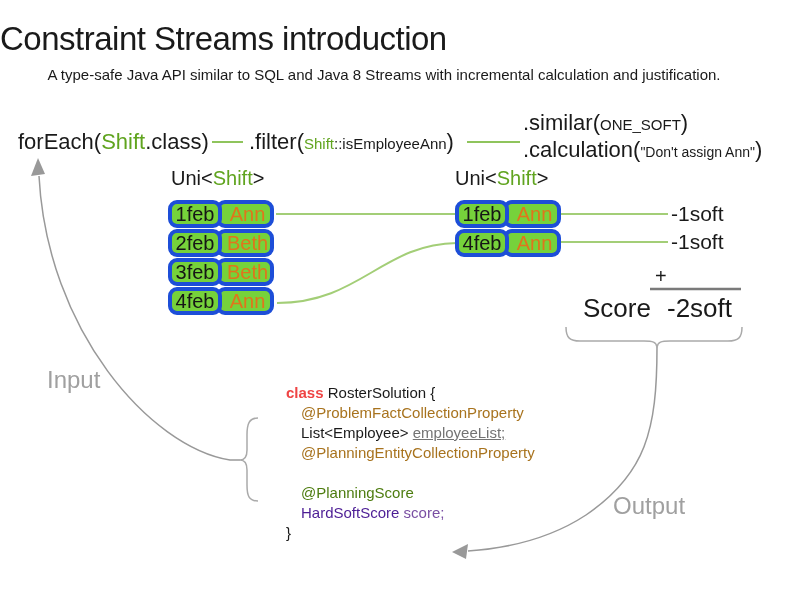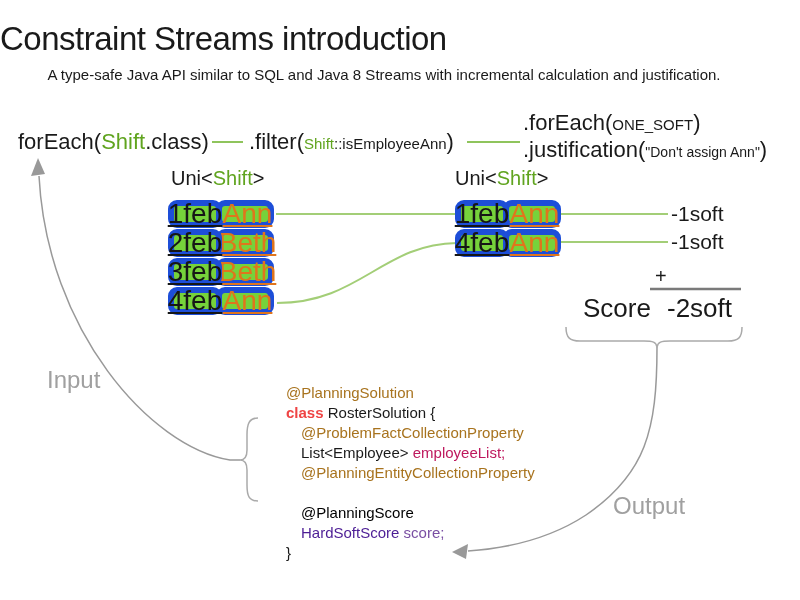--- a/index.html
+++ b/index.html
@@ -8,23 +8,23 @@
   .abs{position:absolute;white-space:nowrap;}
   .title{top:20px;left:0;width:800px;font-size:33px;letter-spacing:-0.5px;}
   .subtitle{top:66px;left:0;width:768px;text-align:center;font-size:15px;}
   .pipe{font-size:22px;}
   .pipe .sm{font-size:15px;}
   .pipe .xs{font-size:14px;}
   .type{color:#60a41f;}
   .stream-label{font-size:20px;}
   .stream{display:flex;flex-direction:column;gap:1px;z-index:2;}
   .srow{display:flex;height:28px;}
-  .cell{box-sizing:border-box;height:28px;background:#76d23b;border:6px solid #1d4ed8;
+  .cell{box-sizing:border-box;height:28px;background:#76d23b;border:4px solid #1d4ed8;
         border-radius:9px;display:flex;align-items:center;justify-content:center;
-        font-size:28px;text-decoration:underline;}
+        font-size:20px;}
   .cell.date{width:54px;position:relative;z-index:2;color:#161616;}
   .cell.name{width:58px;margin-left:-6px;position:relative;z-index:1;color:#e0751c;padding-left:5px;}
   .penalty{font-size:21px;}
   .plus{font-size:20px;}
   .score-txt{font-size:26px;}
   .flow-label{font-size:24px;color:#a0a0a0;}
   .code{font-size:15px;line-height:20px;z-index:2;}
   .code .cline{white-space:pre;}
   .code .ind{padding-left:15px;}
   svg.overlay{position:absolute;left:0;top:0;z-index:1;}
@@ -58,23 +58,23 @@
     <polygon points="38,158 31,176 45,174" fill="#999999"></polygon>
   </svg>
 
   <div class="abs title layer">Constraint Streams introduction</div>
   <div class="abs subtitle layer">A type-safe Java API similar to SQL and Java 8 Streams with incremental calculation and justification.</div>
 
   <div class="abs pipe layer" style="left:18px;top:129px;"><span>forEach(</span><span class="type">Shift</span><span>.class)</span></div>
 
   <div class="abs pipe layer" style="left:249px;top:129px;"><span>.filter(</span><span class="sm type">Shift</span><span class="sm">::isEmployeeAnn</span><span>)</span></div>
 
-  <div class="abs pipe layer" style="left:523px;top:110px;"><span>.forEach(</span><span class="sm">ONE_SOFT</span><span>)</span></div>
+  <div class="abs pipe layer" style="left:523px;top:110px;"><span>.similar(</span><span class="sm">ONE_SOFT</span><span>)</span></div>
 
-  <div class="abs pipe layer" style="left:523px;top:137px;"><span>.justification(</span><span class="xs">"Don't assign Ann"</span><span>)</span></div>
+  <div class="abs pipe layer" style="left:523px;top:137px;"><span>.calculation(</span><span class="xs">"Don't assign Ann"</span><span>)</span></div>
 
   <div class="abs stream-label layer" style="left:171px;top:167px;"><span>Uni&lt;</span><span class="type">Shift</span><span>&gt;</span></div>
 
   <div class="abs stream-label layer" style="left:455px;top:167px;"><span>Uni&lt;</span><span class="type">Shift</span><span>&gt;</span></div>
 
   <div class="abs stream" style="left:168px;top:200px;">
       <div class="srow">
         <div class="cell date">1feb</div>
         <div class="cell name">Ann</div>
       </div>
@@ -106,24 +106,23 @@
   <div class="abs penalty layer" style="left:671px;top:230px;">-1soft</div>
 
   <div class="abs plus layer" style="left:655px;top:265px;">+</div>
   <div class="abs score-txt layer" style="left:583px;top:293px;">Score</div>
   <div class="abs score-txt layer" style="left:667px;top:293px;">-2soft</div>
 
   <div class="abs flow-label layer" style="left:47px;top:366px;">Input</div>
   <div class="abs flow-label layer" style="left:613px;top:492px;">Output</div>
 
   <div class="abs code" style="left:286px;top:383px;">
-      <div class="cline"><span style="color: rgb(168, 115, 30);">@PlanningSolution</span></div>
       <div class="cline"><span style="color: #ef4444; font-weight: bold;">class</span><span style="color: rgb(26, 26, 26);"> RosterSolution {</span></div>
       <div class="cline ind"><span style="color: rgb(168, 115, 30);">@ProblemFactCollectionProperty</span></div>
-      <div class="cline ind"><span style="color: rgb(26, 26, 26);">List&lt;Employee&gt; </span><span style="color: #be185d;">employeeList;</span></div>
+      <div class="cline ind"><span style="color: rgb(26, 26, 26);">List&lt;Employee&gt; </span><span style="color: #737373; text-decoration: underline;">employeeList;</span></div>
       <div class="cline ind"><span style="color: rgb(168, 115, 30);">@PlanningEntityCollectionProperty</span></div>
       <div class="cline">&nbsp;</div>
-      <div class="cline ind"><span style="color: #000000;">@PlanningScore</span></div>
+      <div class="cline ind"><span style="color: #4d7c0f;">@PlanningScore</span></div>
       <div class="cline ind"><span style="color: #4c1d95;">HardSoftScore </span><span style="color: rgb(122, 79, 163);">score;</span></div>
       <div class="cline"><span style="color: rgb(26, 26, 26);">}</span></div>
     </div>
 
 </div>
 
 </body></html>

